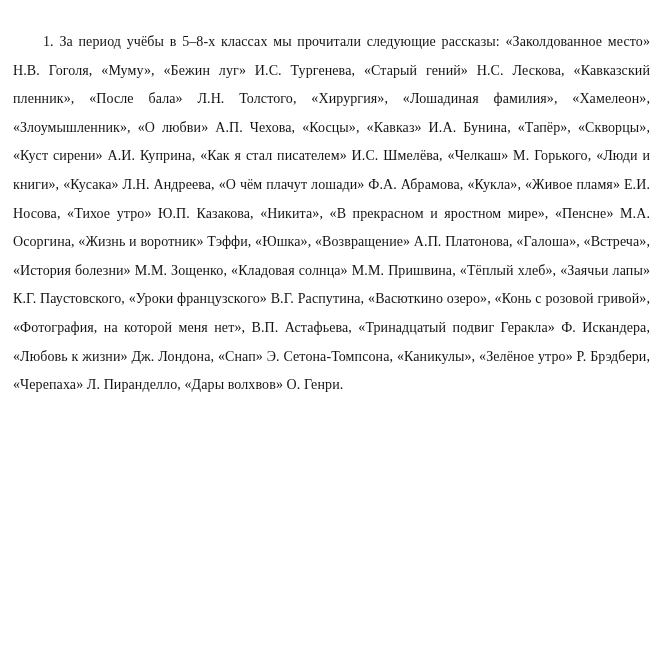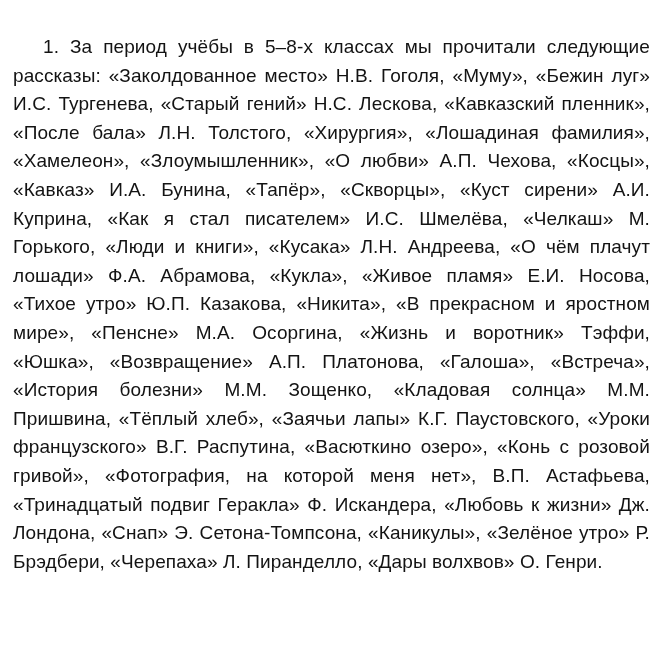--- a/index.html
+++ b/index.html
@@ -15,22 +15,22 @@
     overflow: hidden;
   }
   .page {
     box-sizing: border-box;
     width: 663px;
     height: 663px;
     padding: 14px 13px 0 13px;
     background: #ffffff;
   }
   .body-text {
-    font-family: Liberation Sans, sans-serif;
-    font-size: 19px;
+    font-family: Liberation Serif, serif;
+    font-size: 14px;
     line-height: 28.6px;
     text-align: justify;
     text-justify: inter-word;
     color: #131313;
     letter-spacing: 0.1px;
     hyphens: manual;
   }
   .body-text .indent {
     display: inline-block;
     width: 30px;

